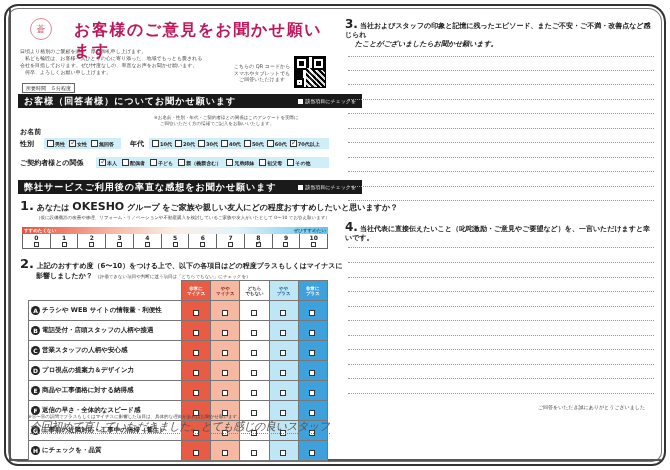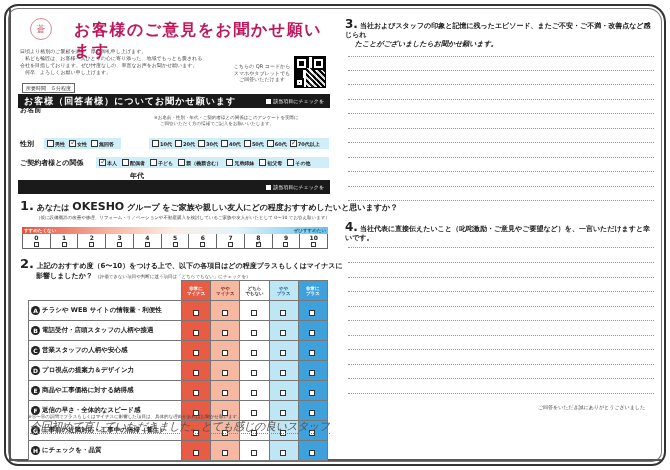--- a/index.html
+++ b/index.html
@@ -48,21 +48,21 @@
   .qr::before, .qr::after {
     content: ""; position: absolute; width: 9px; height: 9px; border: 2px solid #000; background: #fff; box-shadow: inset 0 0 0 2px #fff, inset 0 0 0 5px #000;
   }
   .qr::before { left: 0; top: 0; }
   .qr::after { right: 0; top: 0; }
   .qr-bl { position: absolute; left: 0; bottom: 0; width: 9px; height: 9px; border: 2px solid #000; background: #fff; box-shadow: inset 0 0 0 2px #fff, inset 0 0 0 5px #000; }
   .qr-noise { position: absolute; left: 11px; top: 11px; width: 19px; height: 19px;
     background: repeating-linear-gradient(45deg, #000 0 2px, #fff 2px 4px), #000; opacity: .85; }
 
   .section-bar {
-    position: absolute; left: 4px; width: 312px; height: 14px; background: #1a1a1a; color: #fff;
+    position: absolute; left: 4px; width: 344px; height: 14px; background: #1a1a1a; color: #fff;
     font-size: 9px; font-weight: bold; padding-left: 6px; line-height: 14px; letter-spacing: 1px;
   }
   .section-bar .hint { position: absolute; right: 6px; top: 0; font-size: 5px; font-weight: normal; letter-spacing: 0; }
   .section-bar .hint .cb { display: inline-block; width: 5px; height: 5px; background: #fff; margin-right: 2px; vertical-align: middle; }
 
   .row-label { position: absolute; font-size: 7px; font-weight: bold; color: #222; }
   .note { position: absolute; font-size: 4.5px; line-height: 6px; color: #444; }
 
   .opt-strip { position: absolute; background: #cfeef7; height: 11px; display: flex; align-items: center; padding-left: 3px; gap: 4px; }
   .opt { display: flex; align-items: center; font-size: 5px; font-weight: bold; color: #222; white-space: nowrap; }
@@ -138,21 +138,21 @@
   <div class="qr">
     <div class="qr-noise"></div>
     <div class="qr-bl"></div>
   </div>
 
   <div class="section-bar" style="top:86px;">
     <span>お客様（回答者様）についてお聞かせ願います</span>
     <span class="hint"><span class="cb"></span><span>該当項目にチェックを</span></span>
   </div>
 
-  <div class="row-label" style="left:6px; top:97px;">お名前</div>
+  <div class="row-label" style="left:6px; top:119px;">お名前</div>
   <div class="note" style="left:140px; top:107px;">
     <div>※お名前・性別・年代・ご契約者様との関係はこのアンケートを実際に</div>
     <div style="padding-left:6px;">ご回答いただく方の情報でご記入をお願いいたします。</div>
   </div>
 
   <div class="row-label" style="left:6px; top:131px;">性別</div>
   <div class="opt-strip" style="left:30px; top:130px; width:77px;">
     <span class="opt">
         <span class="box"></span>
         <span>男性</span>
@@ -160,21 +160,21 @@
     <span class="opt">
         <span class="box checked"></span>
         <span>女性</span>
       </span>
     <span class="opt">
         <span class="box"></span>
         <span>無回答</span>
       </span>
   </div>
 
-  <div class="row-label" style="left:116px; top:131px;margin-top:32px;">年代</div>
+  <div class="row-label" style="left:116px; top:131px;">年代</div>
   <div class="opt-strip" style="left:135px; top:130px; width:180px; gap:3px;">
     <span class="opt">
         <span class="box"></span>
         <span>10代</span>
       </span>
     <span class="opt">
         <span class="box"></span>
         <span>20代</span>
       </span>
     <span class="opt">
@@ -225,20 +225,21 @@
         <span class="box"></span>
         <span>祖父母</span>
       </span>
     <span class="opt">
         <span class="box"></span>
         <span>その他</span>
       </span>
   </div>
 
   <div class="section-bar" style="top:172px;">
+    <span>弊社サービスご利用後の率直な感想をお聞かせ願います</span>
     <span class="hint"><span class="cb"></span><span>該当項目にチェックを</span></span>
   </div>
 
   <div class="q-title" style="left:6px; top:190px;">
     <span class="num">1.</span>
     <span>あなたは</span>
     <span class="brand">OKESHO</span>
     <span>グループ をご家族や親しい友人にどの程度おすすめしたいと思いますか？</span>
   </div>
   <div class="q-sub" style="left:22px; top:207px;">（仮に設備機器の改善や修理、リフォーム・リノベーションや不動産購入を検討しているご家族や友人がいたとして 0〜10 でお答え願います）</div>

